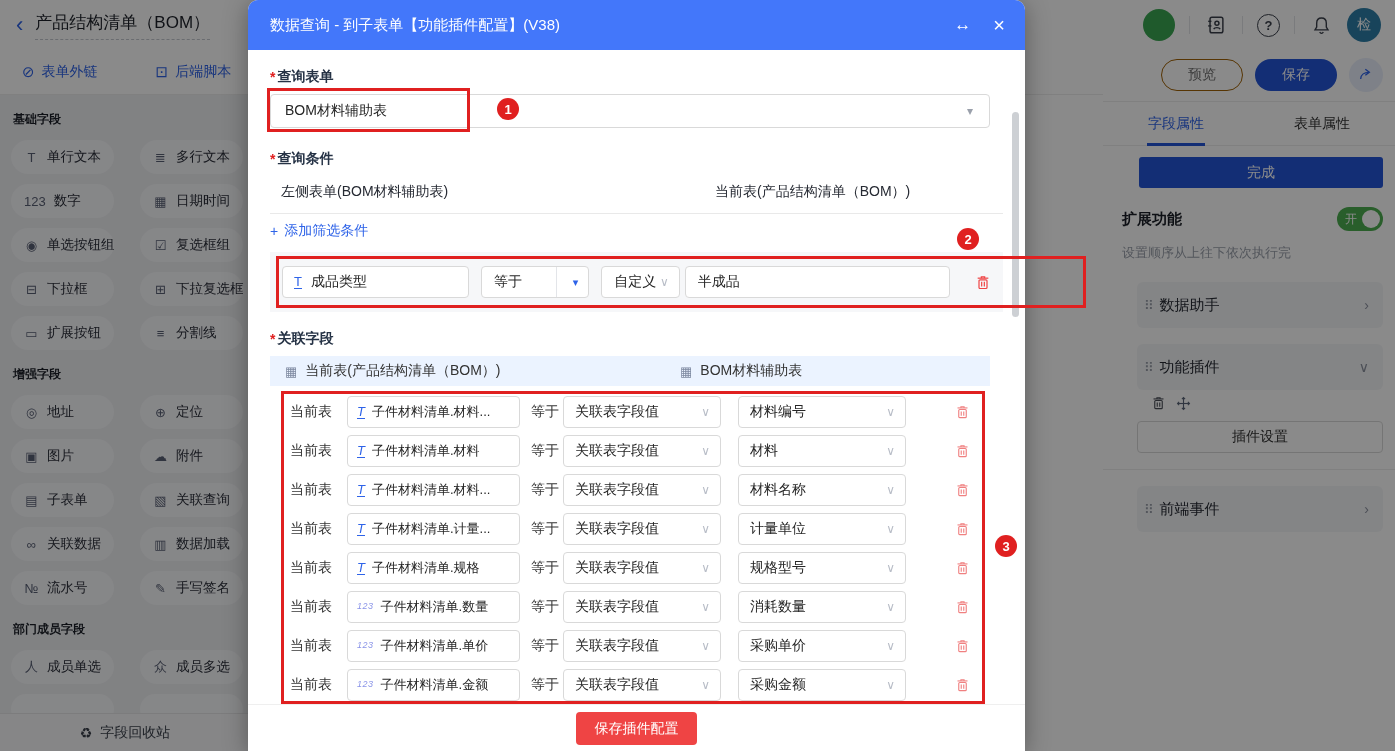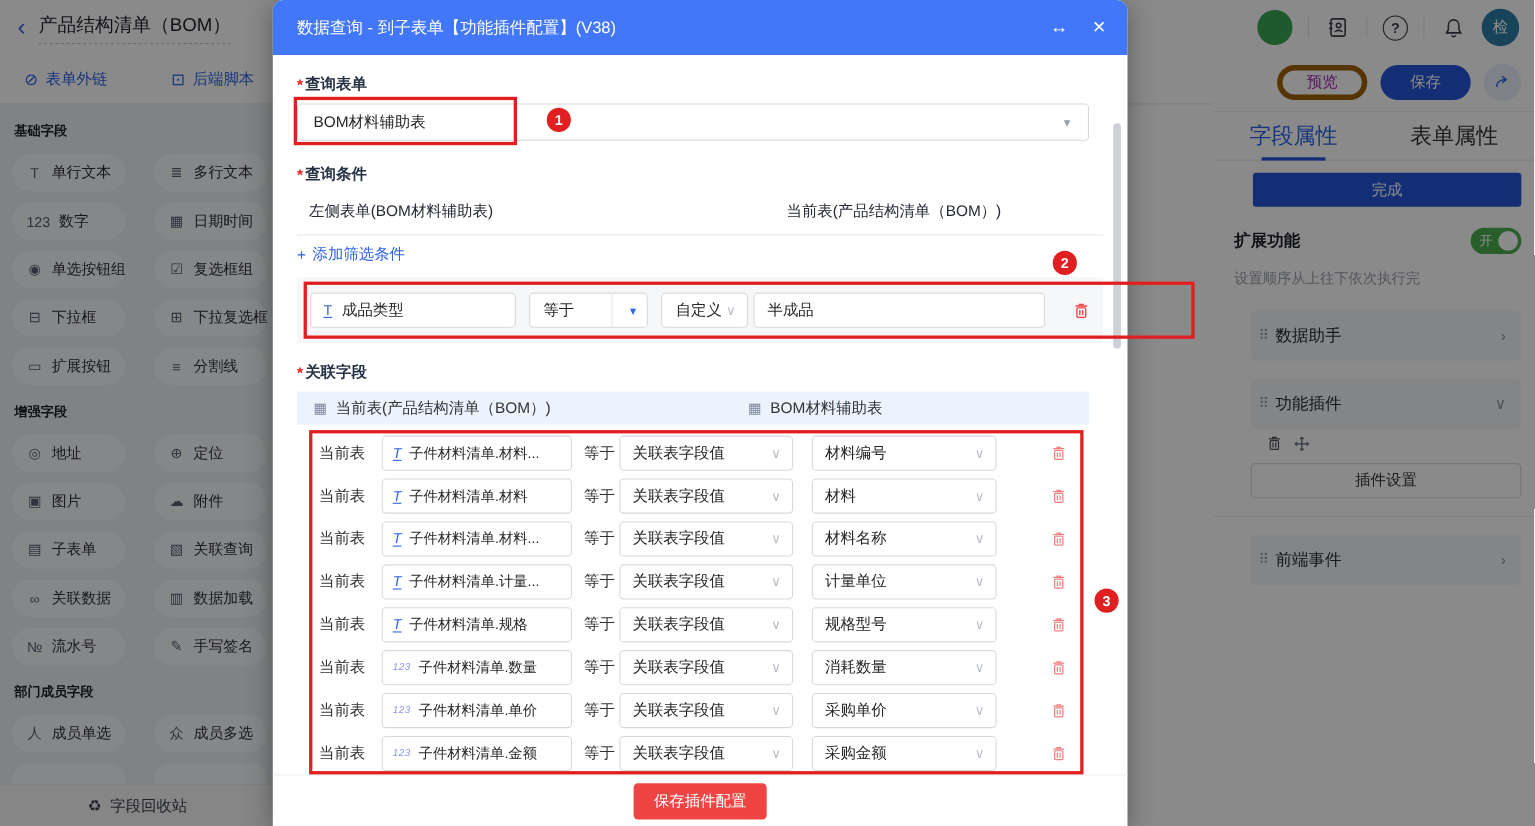--- a/index.html
+++ b/index.html
@@ -24,26 +24,26 @@
   .sec-title{font-size:12px;font-weight:bold;color:#1b1f27;margin:16px 0 12px 2px;}
   .pill-grid{display:flex;flex-wrap:wrap;gap:10px 26px;}
   .pill{width:103px;height:34px;background:#f8f9fb;border-radius:17px;display:flex;align-items:center;gap:8px;padding-left:13px;box-sizing:border-box;cursor:pointer;}
   .pill-icon{color:#596075;font-size:13px;min-width:15px;text-align:center;}
   .pill-label{font-size:13.5px;color:#2b2f3a;white-space:nowrap;}
   .pill-stub{width:103px;height:30px;background:#f8f9fb;border-radius:15px;}
   .recycle-bar{position:absolute;left:0;bottom:0;width:250px;height:37px;background:#f7f8fa;border-top:1px solid #e5e6e8;display:flex;align-items:center;justify-content:center;gap:8px;font-size:14px;color:#3a3f4a;cursor:pointer;}
   
   .rpanel{position:absolute;left:1103px;top:50px;width:292px;height:701px;background:#fff;box-sizing:border-box;padding:8px 12px 0 36px;}
   .rp-btnrow{display:flex;justify-content:flex-end;align-items:center;gap:12px;height:34px;}
-  .btn-outline{min-width:82px;height:32px;border:5px solid #a16207;color:#a21caf;background:#fff;border-radius:16px;font-size:14px;display:flex;align-items:center;justify-content:center;cursor:pointer;box-sizing:border-box;}
+  .btn-outline{min-width:82px;height:32px;border:1px solid #a16207;color:#737373;background:#fff;border-radius:16px;font-size:14px;display:flex;align-items:center;justify-content:center;cursor:pointer;box-sizing:border-box;}
   .btn-fill{min-width:82px;height:32px;background:#2456d9;color:#fff;border-radius:16px;font-size:14px;display:flex;align-items:center;justify-content:center;cursor:pointer;}
   .btn-share{width:34px;height:34px;border-radius:50%;background:#e9effc;color:#2e63e8;display:flex;align-items:center;justify-content:center;font-size:16px;cursor:pointer;}
   .rp-divider{height:1px;background:#ececec;margin:9px -12px 0 -36px;}
   .tabs{display:flex;height:43px;margin:0 -12px 0 -36px;border-bottom:1px solid #ececec;}
-  .tab{flex:1;display:flex;align-items:center;justify-content:center;font-size:20px;color:#333;position:relative;cursor:pointer;}
+  .tab{flex:1;display:flex;align-items:center;justify-content:center;font-size:14px;color:#333;position:relative;cursor:pointer;}
   .tab.active{color:#2e63e8;}
   .tab.active::after{content:"";position:absolute;bottom:-1px;left:50%;transform:translateX(-50%);width:58px;height:3px;background:#2456d9;}
   .btn-done{margin-top:11px;width:100%;height:31px;background:#2456d9;color:#fff;font-size:14px;border-radius:3px;display:flex;align-items:center;justify-content:center;cursor:pointer;}
   .ext-row{margin-top:19px;display:flex;align-items:center;justify-content:space-between;}
   .ext-label{font-size:15px;font-weight:bold;color:#1b1f27;margin-left:-17px;}
   .switch{width:46px;height:24px;border-radius:12px;background:#4cae50;position:relative;cursor:pointer;}
   .switch .on-txt{position:absolute;left:8px;top:4px;color:#fff;font-size:12px;}
   .switch .knob{position:absolute;right:3px;top:3px;width:18px;height:18px;border-radius:50%;background:#fff;}
   .hint{margin:13px 0 0 -17px;font-size:13px;color:#9aa0ab;white-space:nowrap;}
   .rcard{margin:16px 0 0 -2px;height:46px;background:#f4f6f8;border-radius:6px;display:flex;align-items:center;position:relative;cursor:pointer;}

